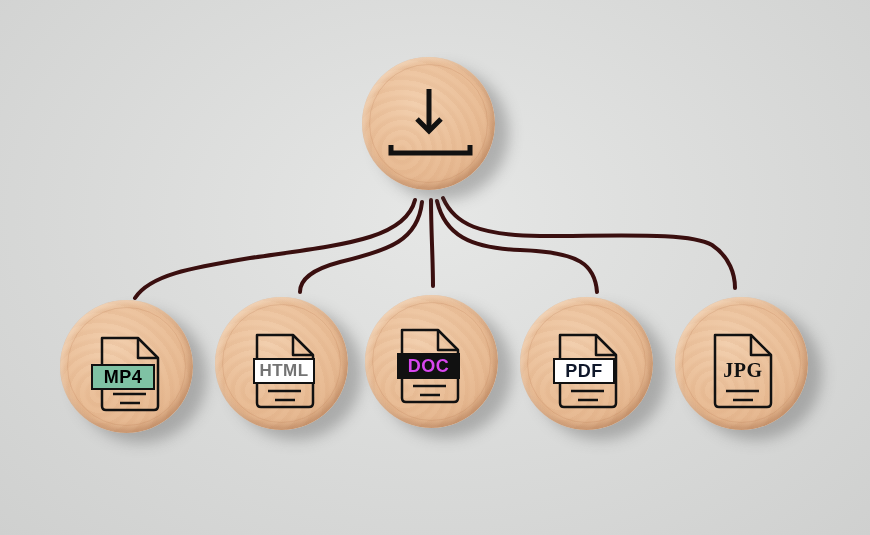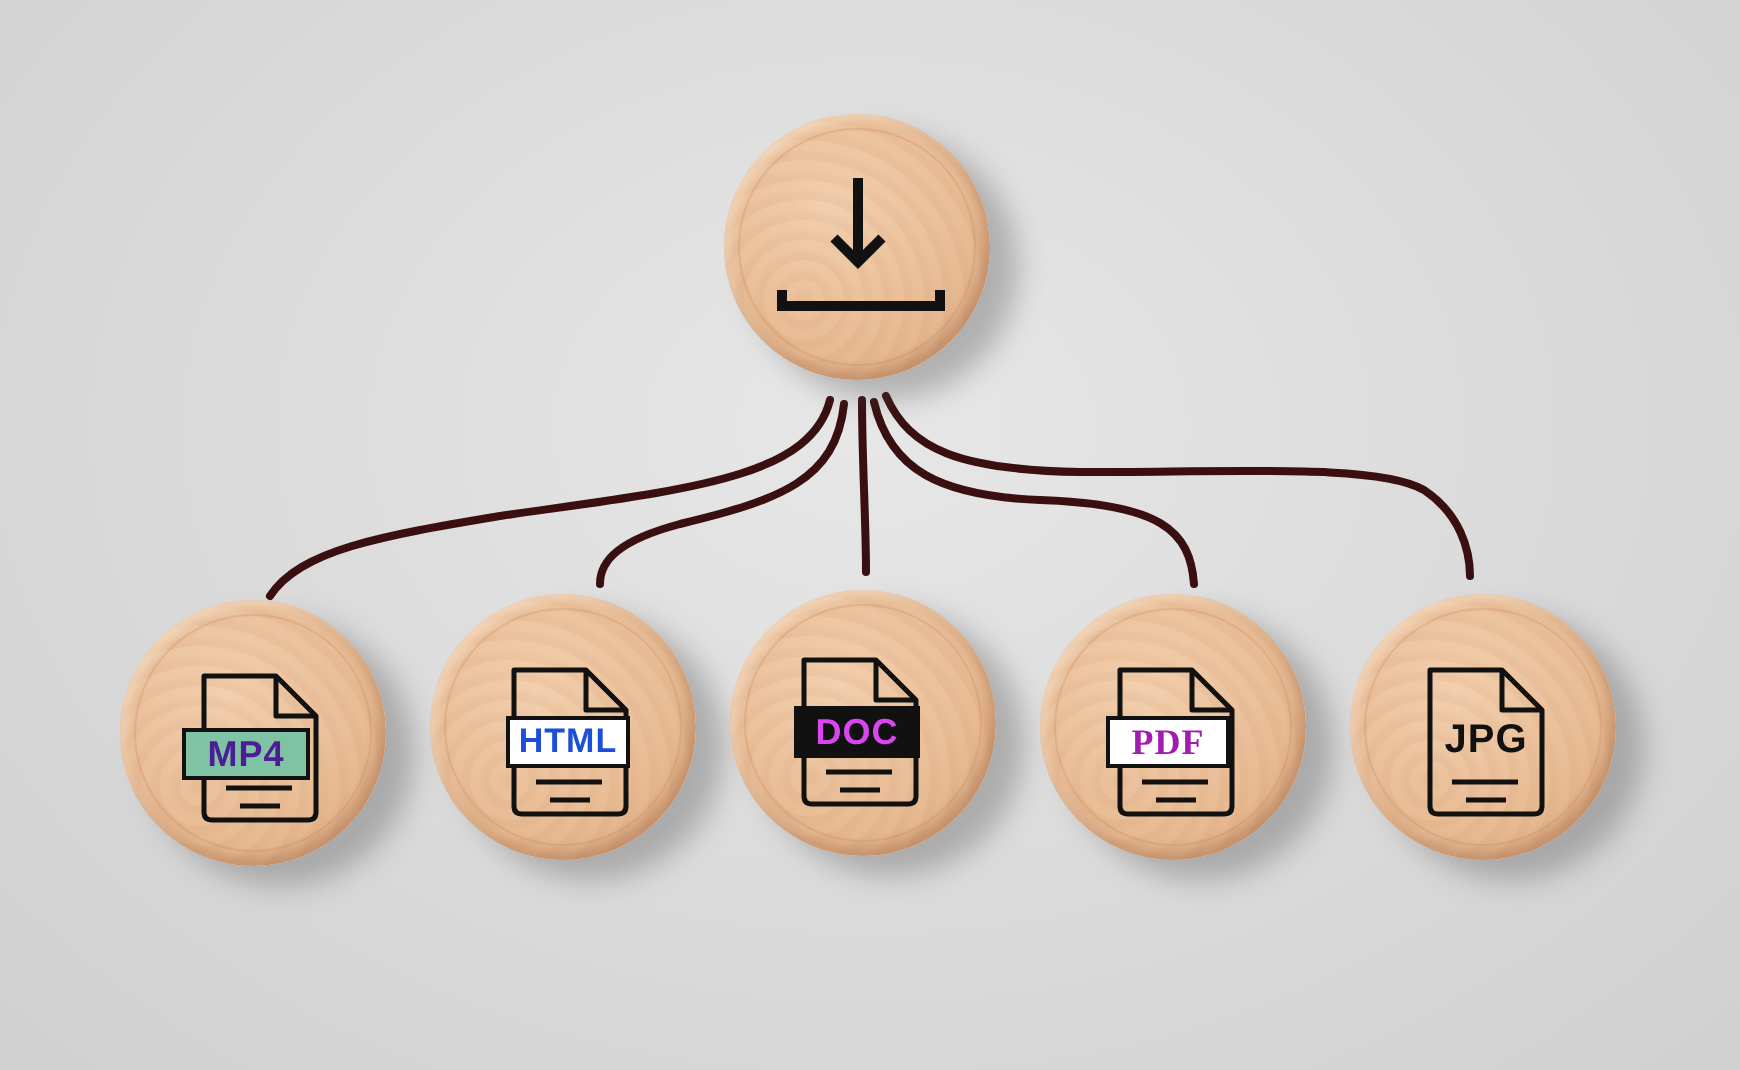--- a/index.html
+++ b/index.html
@@ -60,34 +60,34 @@
   <div class="disc" style="left:60px; top:300px; width:133px; height:133px;">
     <div class="inner-ring"></div>
     <svg class="icon" width="133" height="133" style="left:0;top:0;">
       <g fill="none" stroke="#111" stroke-width="2.5" stroke-linejoin="round">
         <path d="M42,38 L78,38 L98,58 L98,106 Q98,110 94,110 L46,110 Q42,110 42,106 Z"></path>
         <path d="M78,38 L78,58 L98,58"></path>
         <line x1="53" y1="94" x2="86" y2="94"></line>
         <line x1="60" y1="103" x2="80" y2="103"></line>
       </g>
     </svg>
-    <div class="file-label" style="left:31px; top:64px; width:64px; height:26px; background:#7fc2a4; color:#4c1d95; border:2px solid #111; box-sizing:border-box;">MP4</div>
+    <div class="file-label" style="left:31px; top:64px; width:64px; height:26px; background:#7fc2a4; color:#000000; border:2px solid #111; box-sizing:border-box;">MP4</div>
   </div>
 
   <div class="disc" style="left:215px; top:297px; width:133px; height:133px;">
     <div class="inner-ring"></div>
     <svg class="icon" width="133" height="133" style="left:0;top:0;">
       <g fill="none" stroke="#111" stroke-width="2.5" stroke-linejoin="round">
         <path d="M42,38 L78,38 L98,58 L98,106 Q98,110 94,110 L46,110 Q42,110 42,106 Z"></path>
         <path d="M78,38 L78,58 L98,58"></path>
         <line x1="53" y1="94" x2="86" y2="94"></line>
         <line x1="60" y1="103" x2="80" y2="103"></line>
       </g>
     </svg>
-    <div class="file-label" style="left:38px; top:61px; width:62px; height:26px; background:#fff; color:#1d4ed8; border:2px solid #111; box-sizing:border-box; font-size:17px;">HTML</div>
+    <div class="file-label" style="left:38px; top:61px; width:62px; height:26px; background:#fff; color:#737373; border:2px solid #111; box-sizing:border-box; font-size:17px;">HTML</div>
   </div>
 
   <div class="disc" style="left:365px; top:295px; width:133px; height:133px;">
     <div class="inner-ring"></div>
     <svg class="icon" width="133" height="133" style="left:0;top:0;">
       <g fill="none" stroke="#111" stroke-width="2.5" stroke-linejoin="round">
         <path d="M37,35 L73,35 L93,55 L93,103 Q93,107 89,107 L41,107 Q37,107 37,103 Z"></path>
         <path d="M73,35 L73,55 L93,55"></path>
         <line x1="48" y1="91" x2="81" y2="91"></line>
         <line x1="55" y1="100" x2="75" y2="100"></line>
@@ -99,29 +99,29 @@
   <div class="disc" style="left:520px; top:297px; width:133px; height:133px;">
     <div class="inner-ring"></div>
     <svg class="icon" width="133" height="133" style="left:0;top:0;">
       <g fill="none" stroke="#111" stroke-width="2.5" stroke-linejoin="round">
         <path d="M40,38 L76,38 L96,58 L96,106 Q96,110 92,110 L44,110 Q40,110 40,106 Z"></path>
         <path d="M76,38 L76,58 L96,58"></path>
         <line x1="51" y1="94" x2="84" y2="94"></line>
         <line x1="58" y1="103" x2="78" y2="103"></line>
       </g>
     </svg>
-    <div class="file-label" style="left:33px; top:61px; width:62px; height:26px; background:#fff; color:#a21caf; border:2px solid #111; box-sizing:border-box;font-family:Liberation Serif, serif;">PDF</div>
+    <div class="file-label" style="left:33px; top:61px; width:62px; height:26px; background:#fff; color:#0f172a; border:2px solid #111; box-sizing:border-box;">PDF</div>
   </div>
 
   <div class="disc" style="left:675px; top:297px; width:133px; height:133px;">
     <div class="inner-ring"></div>
     <svg class="icon" width="133" height="133" style="left:0;top:0;">
       <g fill="none" stroke="#111" stroke-width="2.5" stroke-linejoin="round">
         <path d="M40,38 L76,38 L96,58 L96,106 Q96,110 92,110 L44,110 Q40,110 40,106 Z"></path>
         <path d="M76,38 L76,58 L96,58"></path>
         <line x1="51" y1="94" x2="84" y2="94"></line>
         <line x1="58" y1="103" x2="78" y2="103"></line>
       </g>
     </svg>
-    <div class="file-label" style="left:40px; top:60px; width:56px; height:26px; color:#111; font-size:20px;">JPG</div>
+    <div class="file-label" style="left:40px; top:60px; width:56px; height:26px; color:#111; font-size:20px;font-family:Liberation Serif, serif;">JPG</div>
   </div>
 
 </div>
 
 </body></html>

